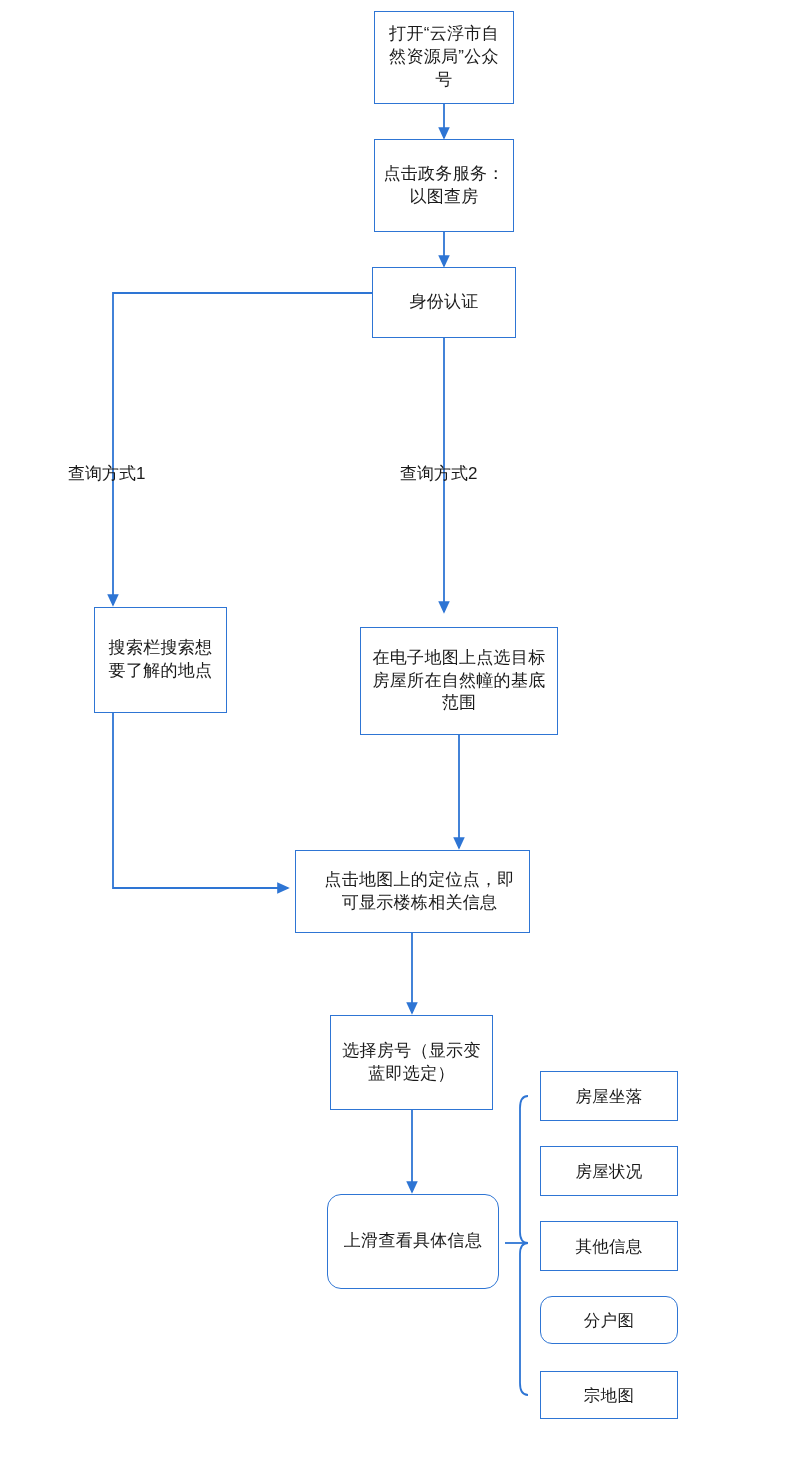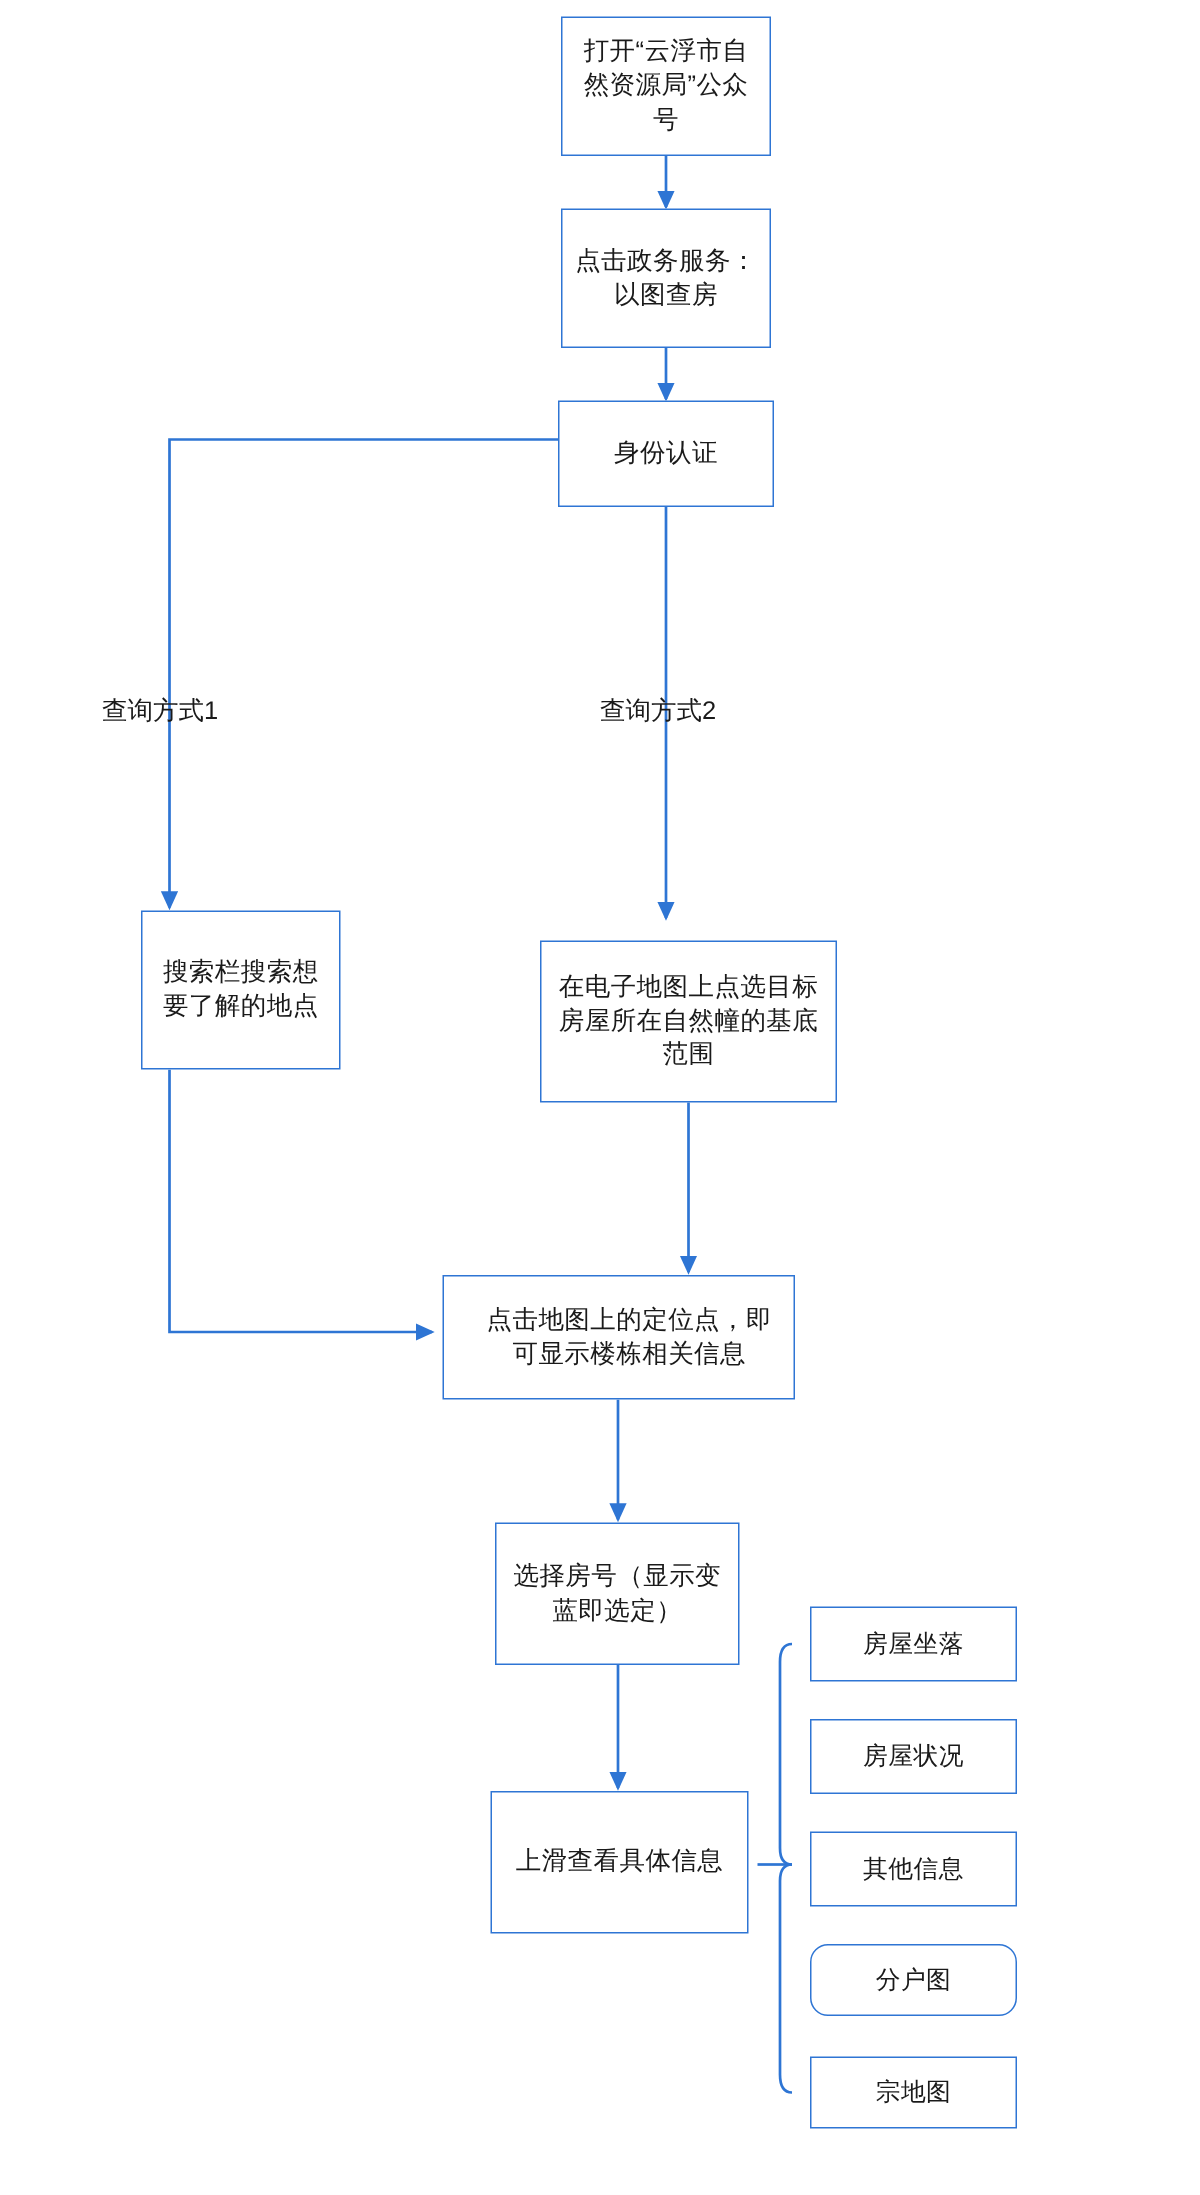--- a/index.html
+++ b/index.html
@@ -113,21 +113,21 @@
   </div>
 
   <div class="node" style="left:295px; top:850px; width:235px; height:83px;padding-left:20px;">
     <span>点击地图上的定位点，即可显示楼栋相关信息</span>
   </div>
 
   <div class="node" style="left:330px; top:1015px; width:163px; height:95px;">
     <span>选择房号（显示变蓝即选定）</span>
   </div>
 
-  <div class="node" style="left:327px; top:1194px; width:172px; height:95px;">
+  <div class="node" style="left:327px; top:1194px; width:172px; height:95px;border-radius:14px;">
     <span>上滑查看具体信息</span>
   </div>
 
   <div class="node info-node" style="left:540px; top:1071px; width:138px; height:50px;">
     <span>房屋坐落</span>
   </div>
 
   <div class="node info-node" style="left:540px; top:1146px; width:138px; height:50px;">
     <span>房屋状况</span>
   </div>

